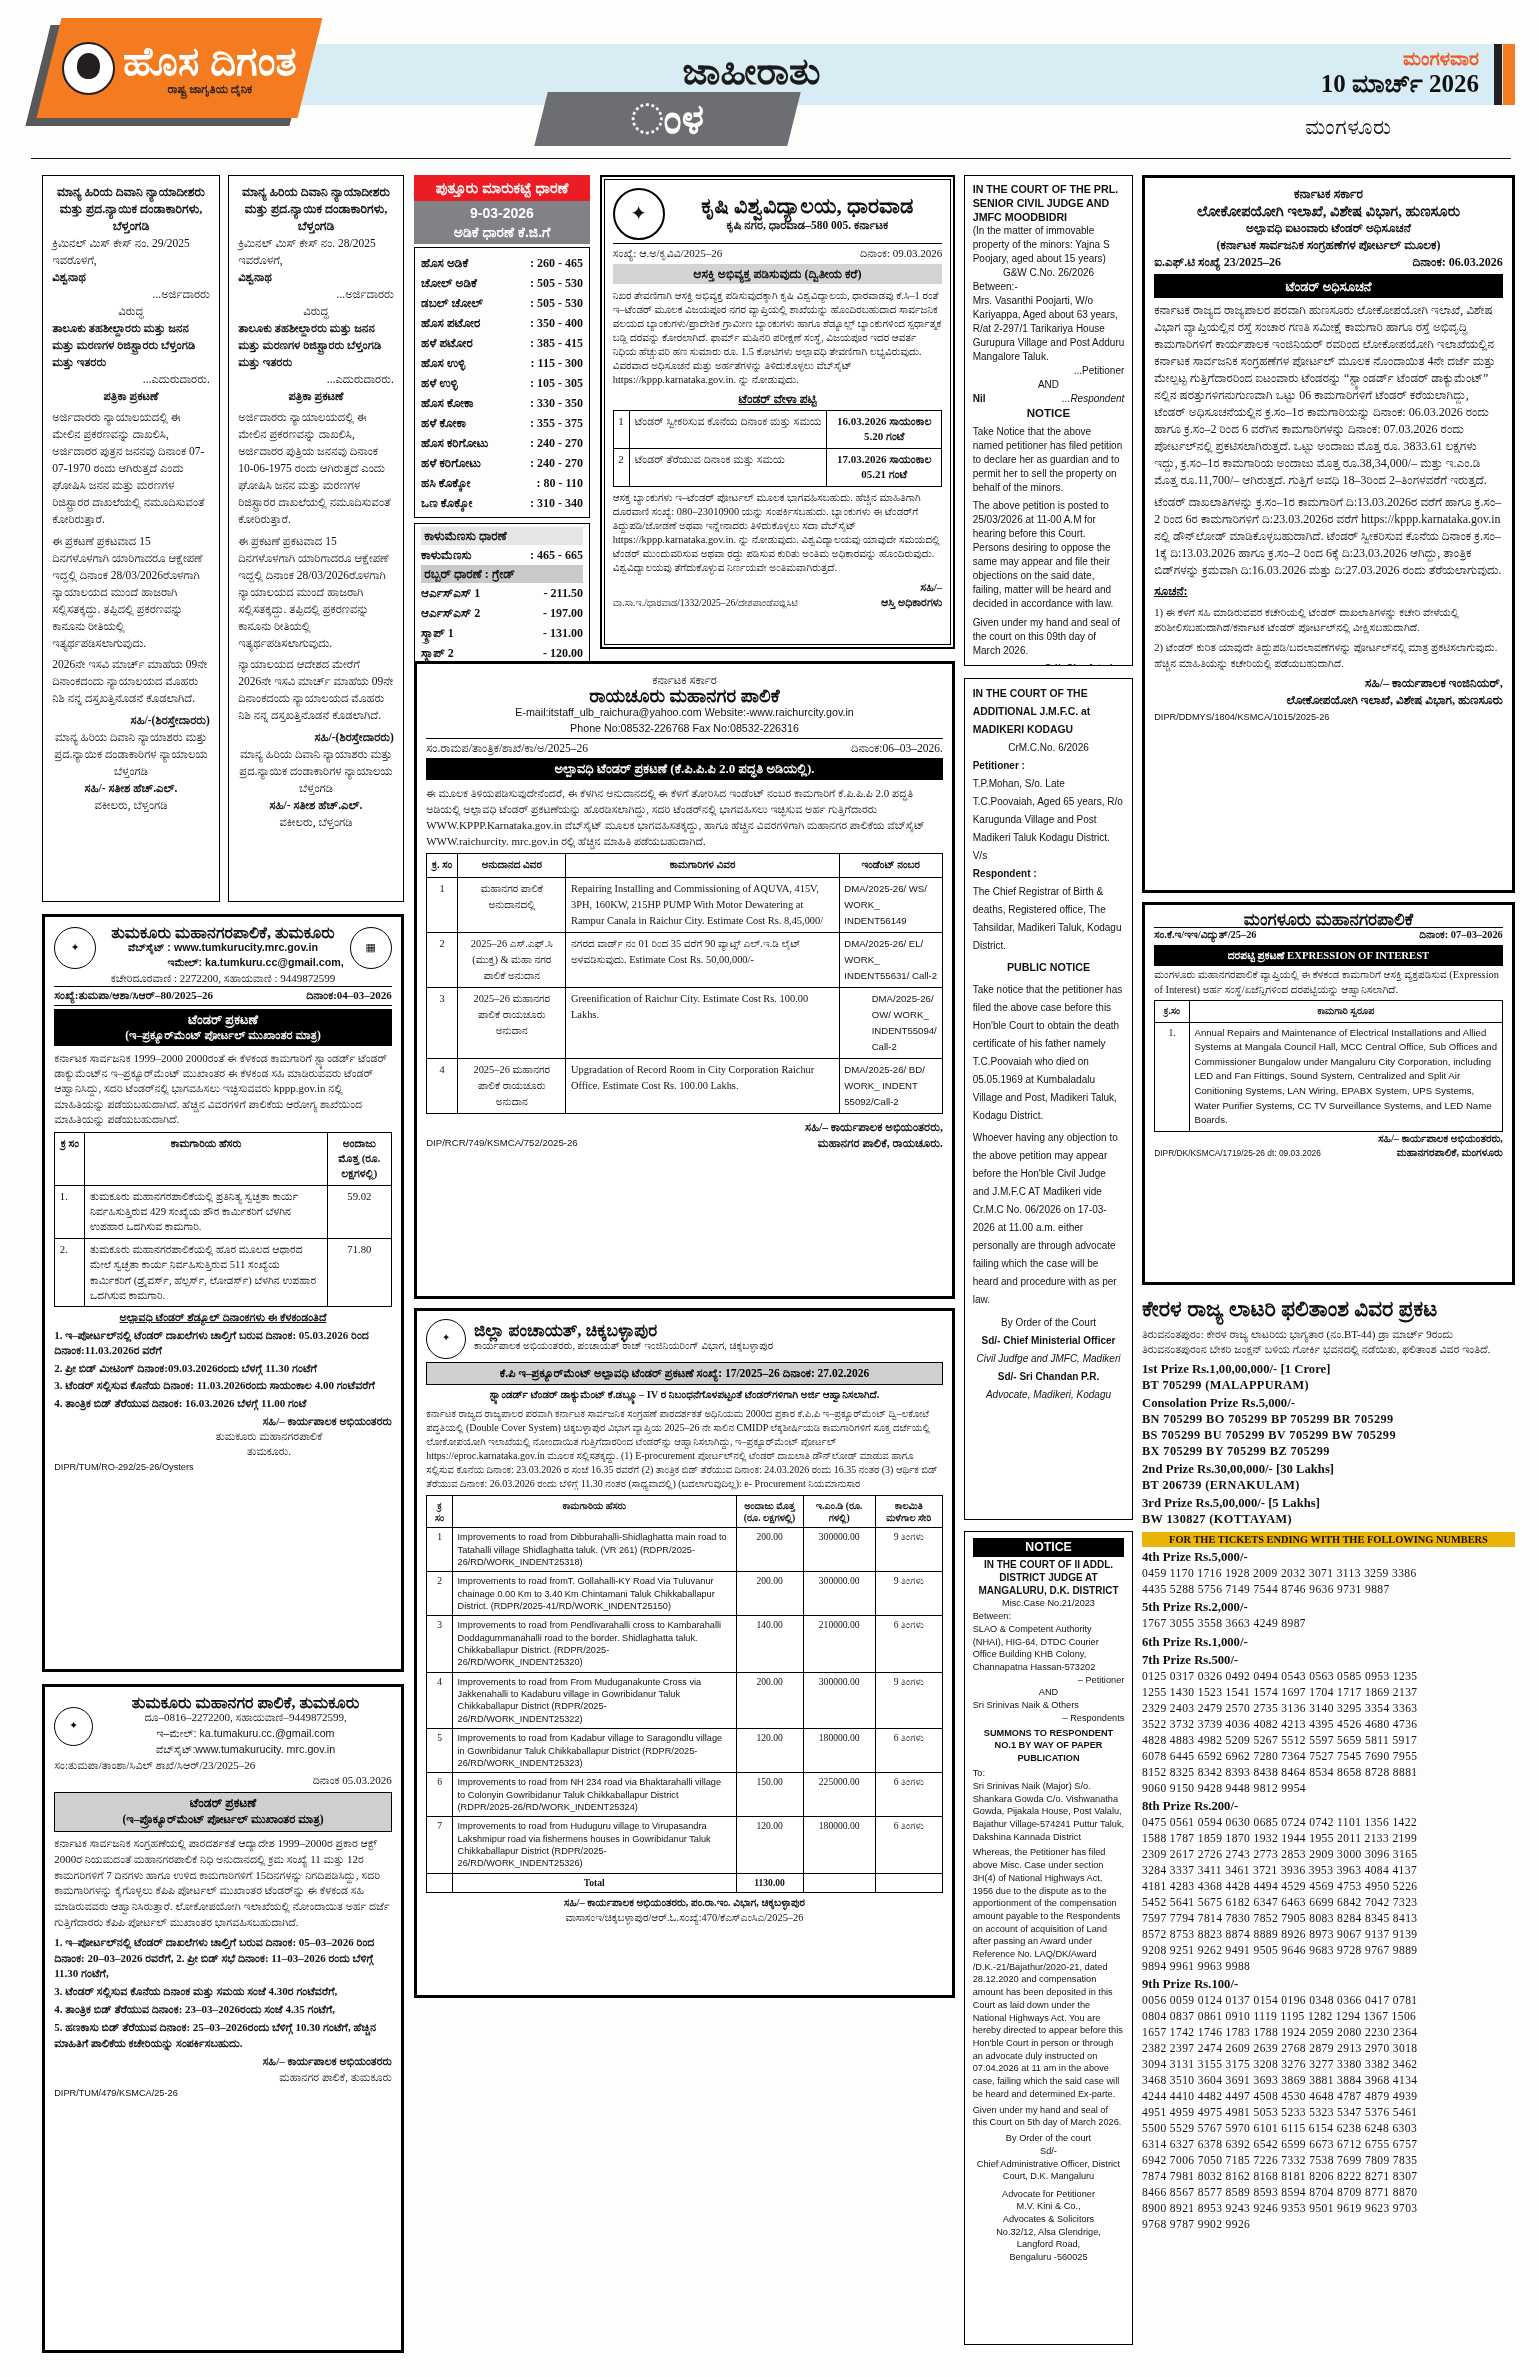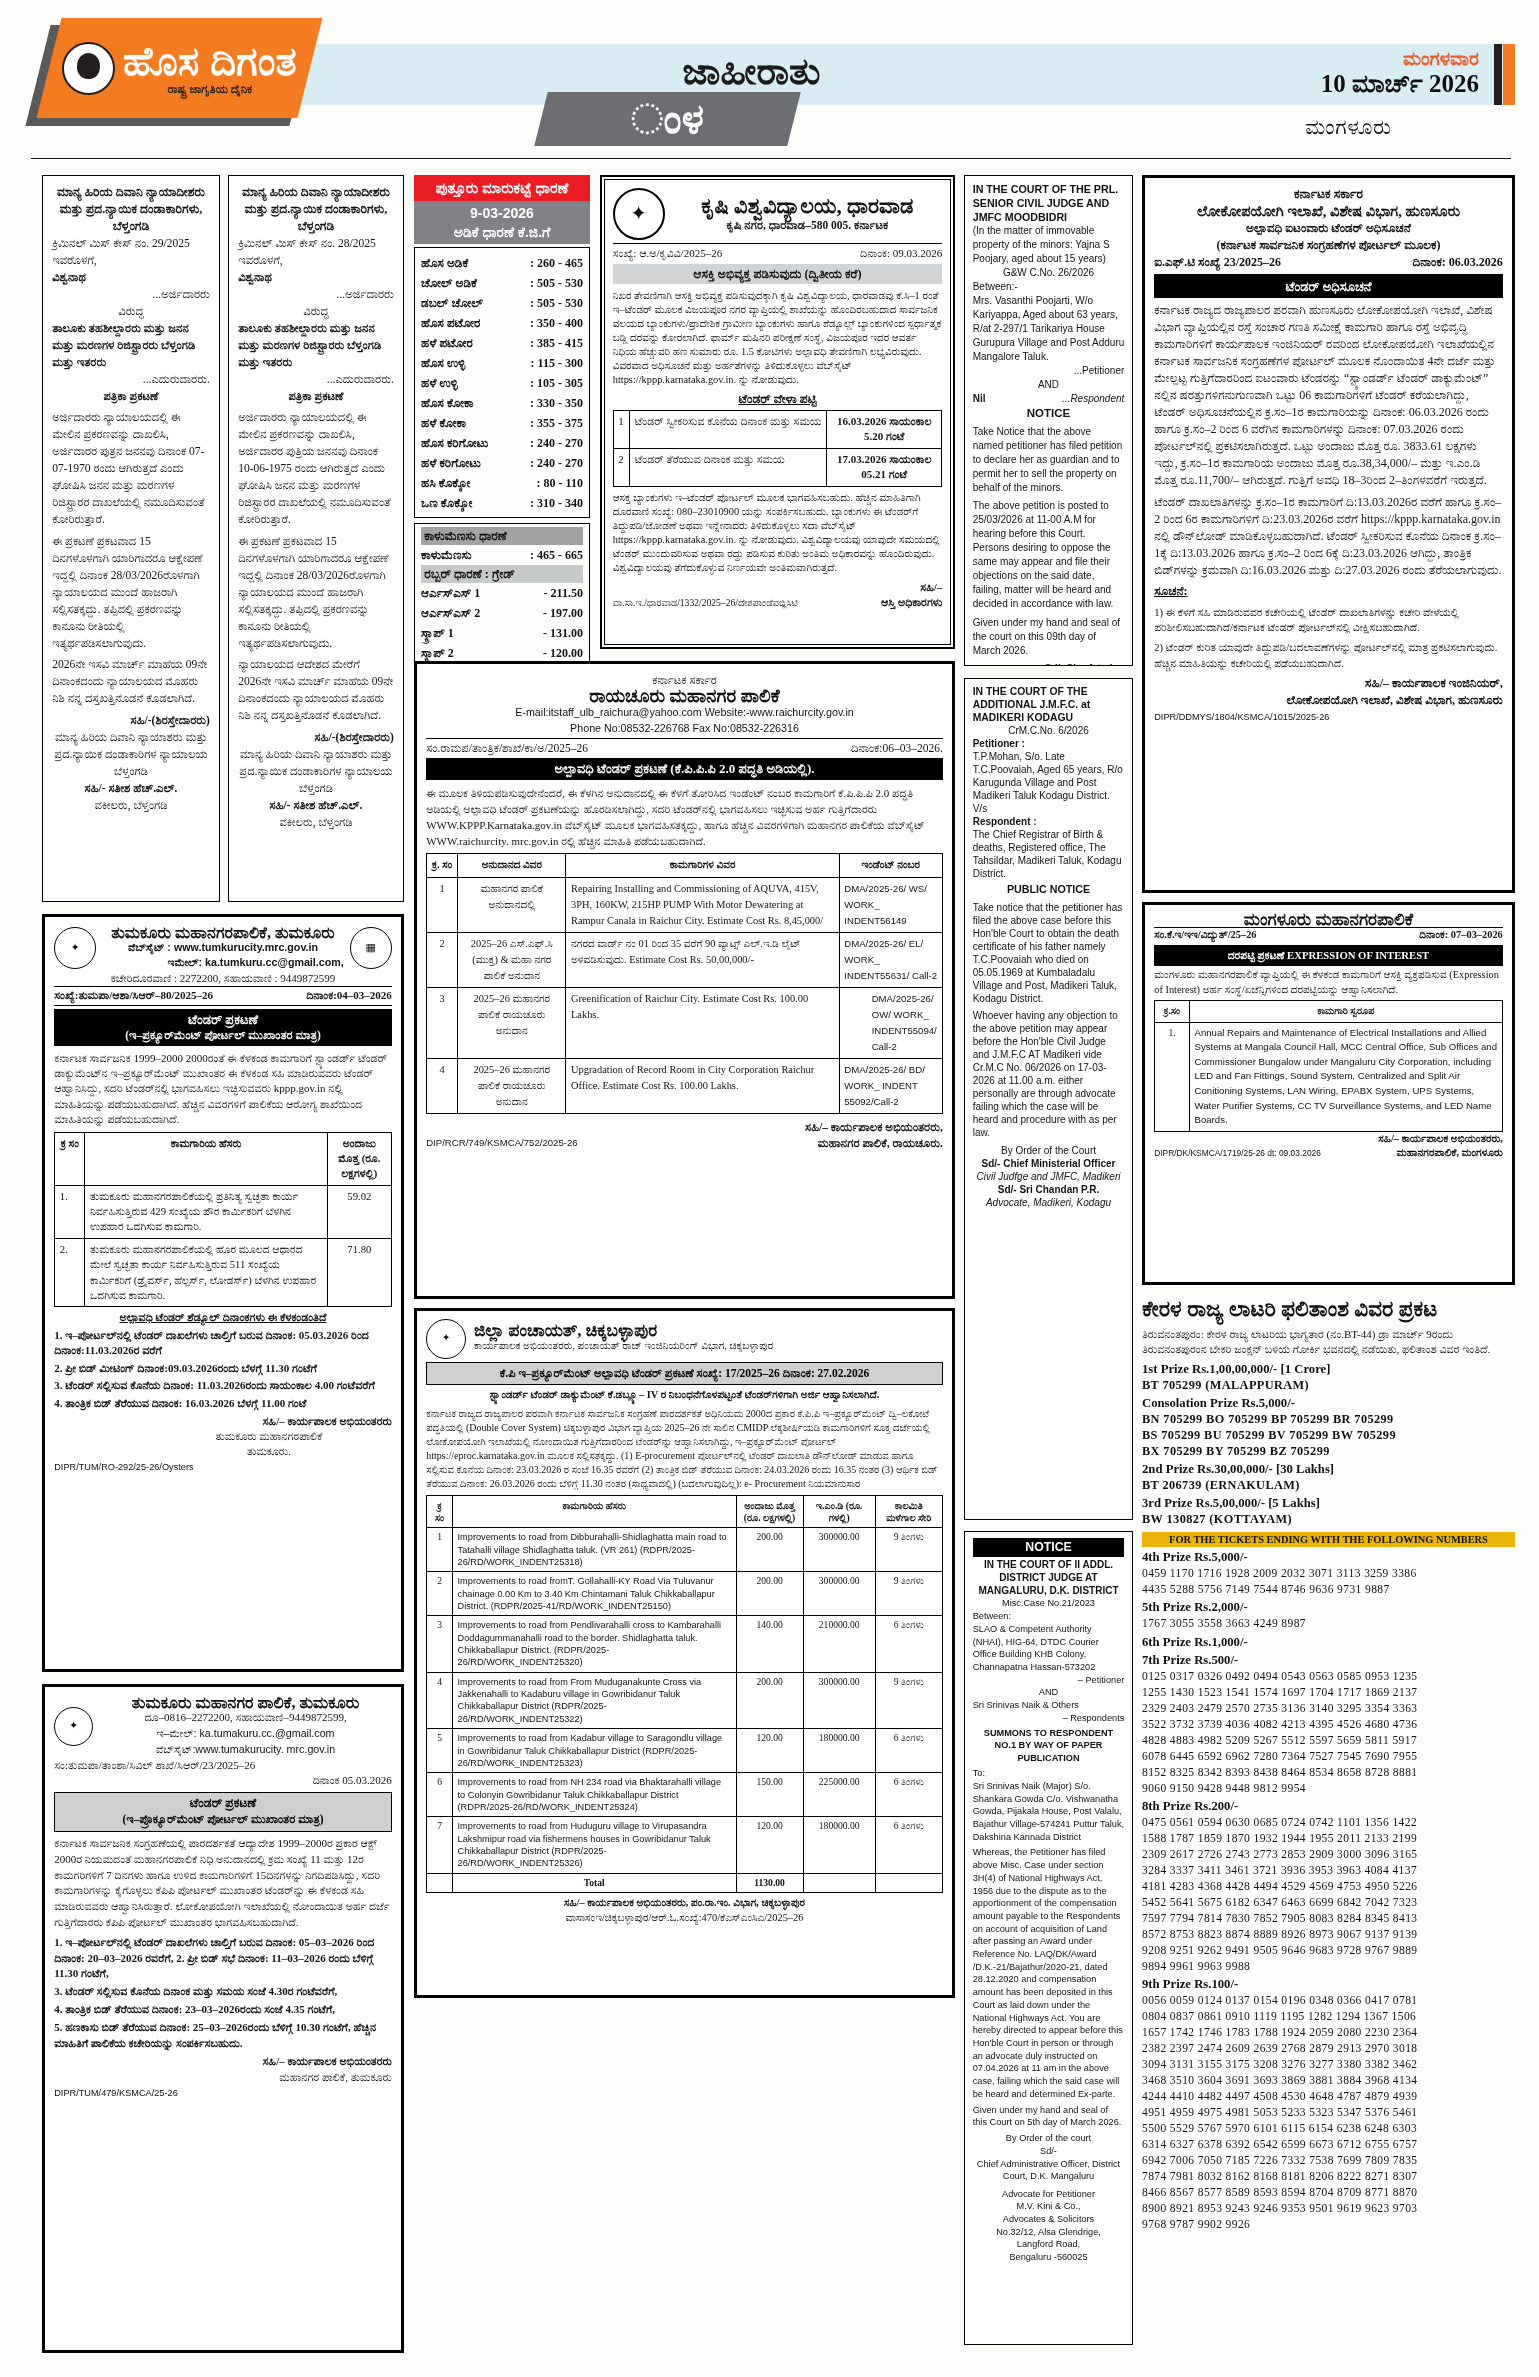--- a/index.html
+++ b/index.html
@@ -173,21 +173,21 @@
           <span>ಹಸಿ ಕೊಕ್ಕೋ</span>
           <span>: 80 - 110</span>
         </div>
 
         <div class="mrow">
           <span>ಒಣ ಕೊಕ್ಕೋ</span>
           <span>: 310 - 340</span>
         </div>
       </div>
     <div style="border:1.5px solid #000;padding:3.1px 6.1px;margin-top:4.6px;">
-      <div class="b" style="background:#a3a3a3;padding:1.5px 3.1px;">ಕಾಳುಮೆಣಸು ಧಾರಣೆ</div>
+      <div class="b" style="background:#e5e5e5;padding:1.5px 3.1px;">ಕಾಳುಮೆಣಸು ಧಾರಣೆ</div>
       <div class="mrow">
         <span>ಕಾಳುಮೆಣಸು</span>
         <span>: 465 - 665</span>
       </div>
       <div class="b" style="background:#c8c9cb;padding:1.5px 3.1px;">ರಬ್ಬರ್ ಧಾರಣೆ : ಗ್ರೇಡ್</div>
       <div>
 
           <div class="mrow">
             <span>ಆರ್ಎಸ್ಎಸ್ 1</span>
             <span>-  211.50</span>
@@ -354,21 +354,21 @@
     </table>
     <div class="kv" style="margin-top:4.6px;align-items:flex-end;">
       <span style="font-size:9.6px;font-family:'Liberation Sans',sans-serif;">DIP/RCR/749/KSMCA/752/2025-26</span>
       <span class="r b">
         <span style="display:block;">ಸಹಿ/– ಕಾರ್ಯಪಾಲಕ ಅಭಿಯಂತರರು,</span>
         <span style="display:block;">ಮಹಾನಗರ ಪಾಲಿಕೆ, ರಾಯಚೂರು.</span>
       </span>
     </div>
   </div>
 
-  <div class="abs adbox" id="madikeri" style="left:964px;top:678px;width:169px;height:842px;font-family:'Liberation Sans',sans-serif;font-size:10px;line-height:13px;padding:6.1px 7.7px;">
+  <div class="abs adbox" id="madikeri" style="left:964px;top:678px;width:169px;height:842px;font-family:'Liberation Sans',sans-serif;font-size:10px;line-height:18px;padding:6.1px 7.7px;">
     <div class="b" style="font-size:10.4px;">IN THE COURT OF THE ADDITIONAL J.M.F.C. at MADIKERI KODAGU</div>
     <div class="c">CrM.C.No. 6/2026</div>
     <div class="b">Petitioner :</div>
     <div>T.P.Mohan, S/o. Late T.C.Poovaiah, Aged 65 years, R/o Karugunda Village and Post Madikeri Taluk Kodagu District.</div>
     <div>V/s</div>
     <div class="b">Respondent :</div>
     <div>The Chief Registrar of Birth &amp; deaths, Registered office, The Tahsildar, Madikeri Taluk, Kodagu District.</div>
     <div class="c b" style="font-size:10.7px;margin:3.1px 0;">PUBLIC NOTICE</div>
     <div>
 

